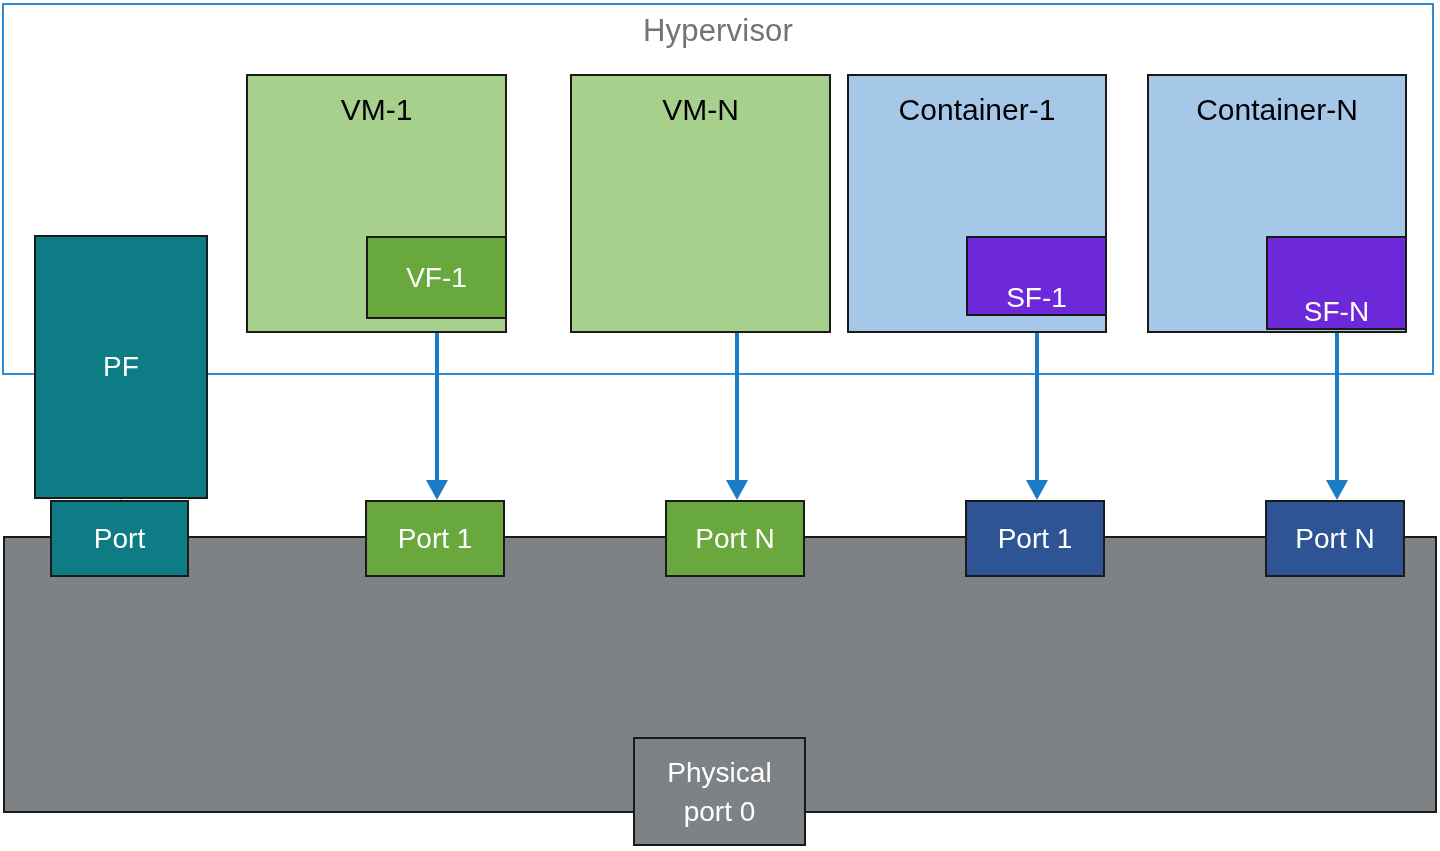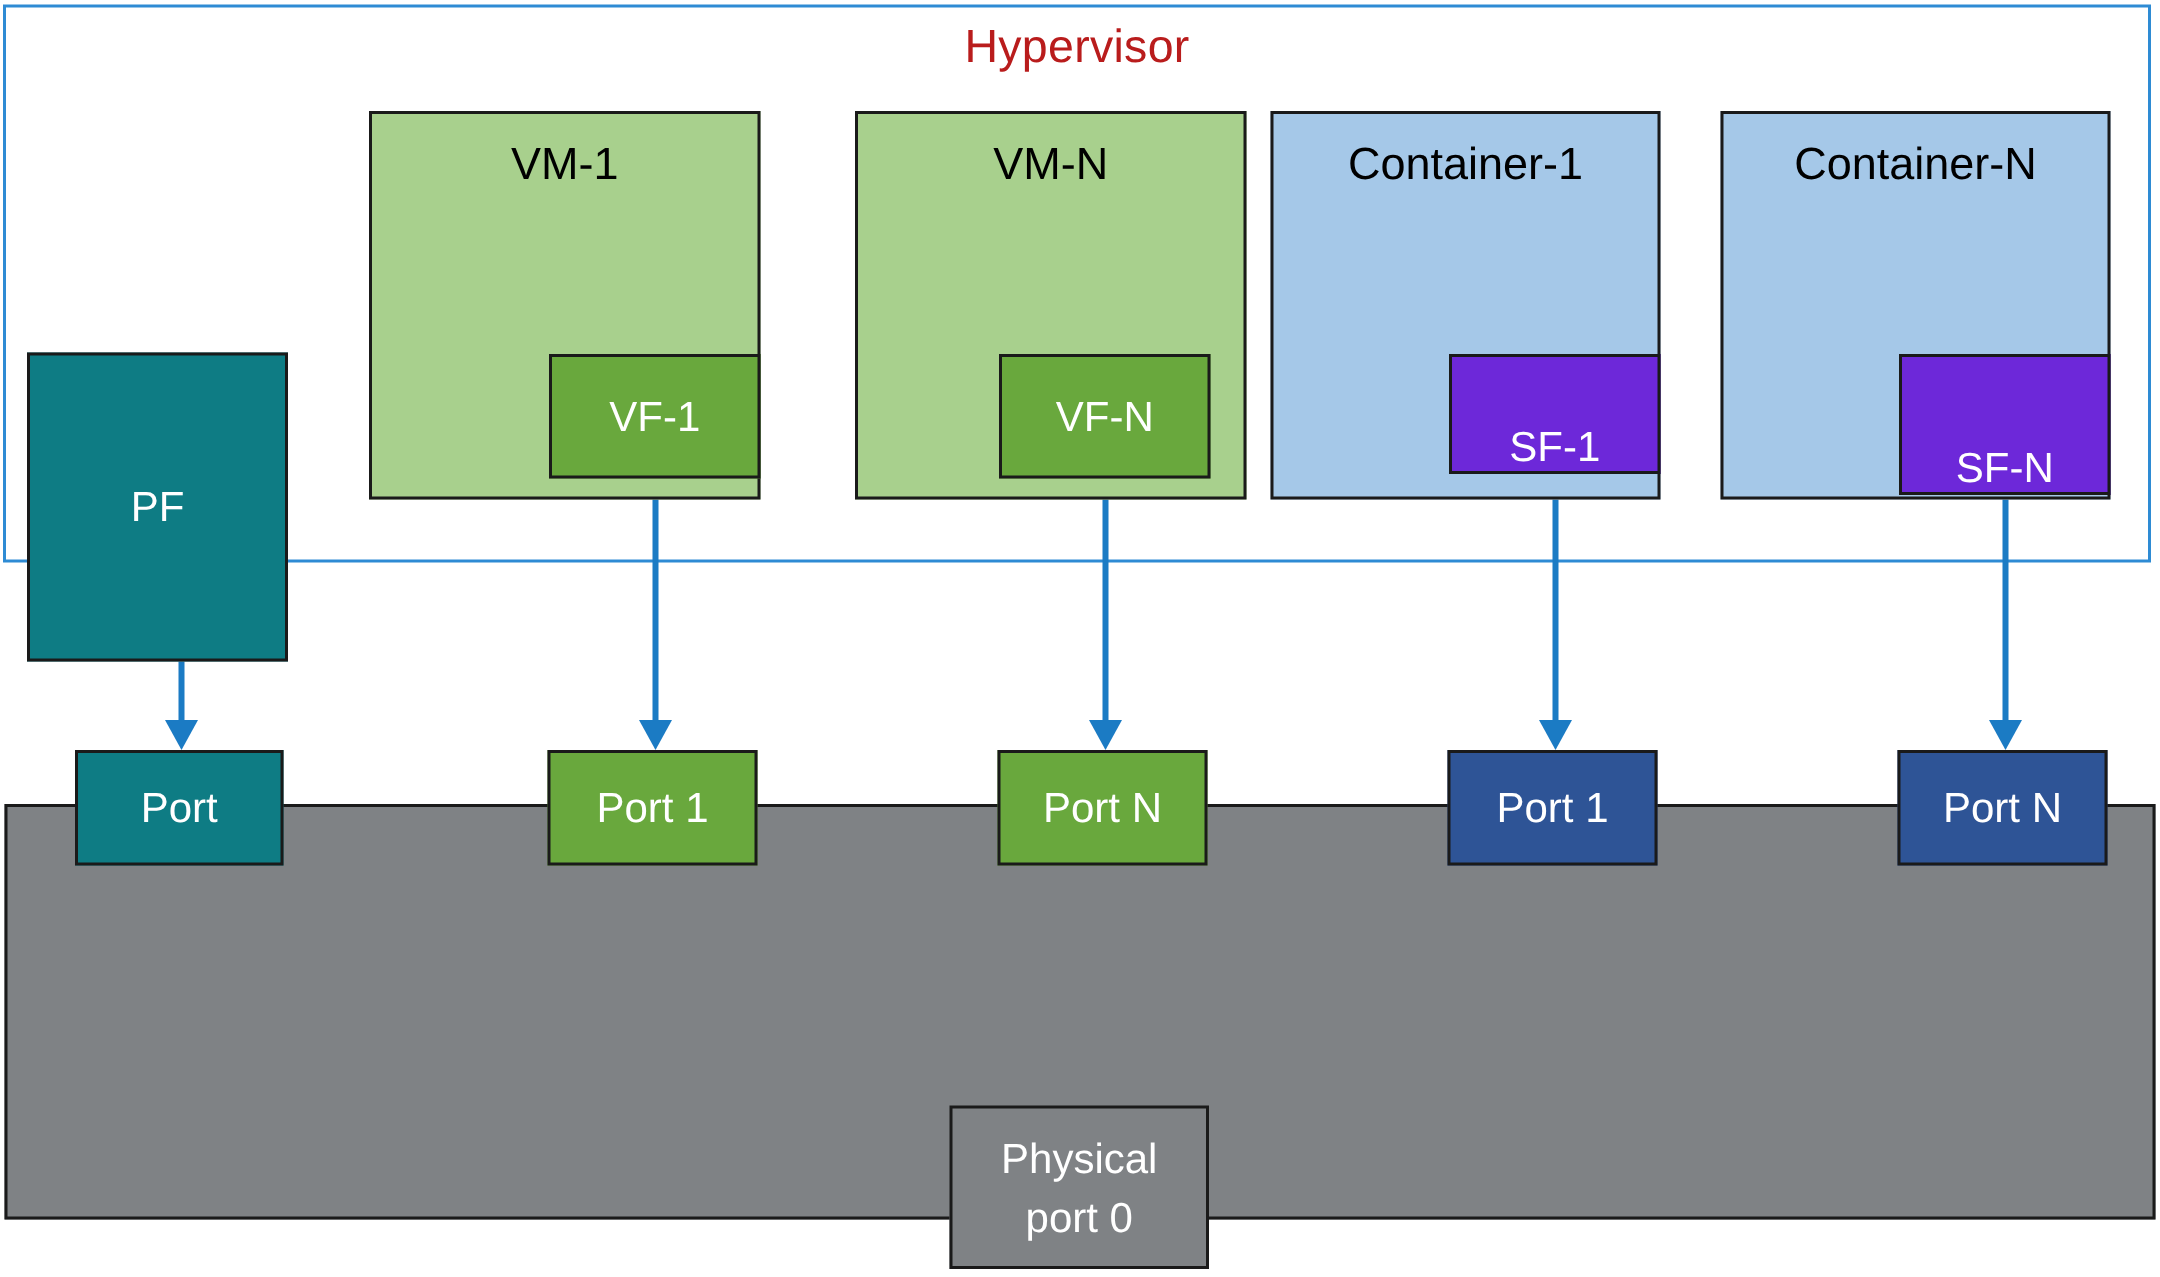--- a/index.html
+++ b/index.html
@@ -27,21 +27,21 @@
     box-sizing: border-box;
     background: transparent;
     z-index: 1;
   }
   .hypervisor-label {
     position: absolute;
     left: 0;
     top: 14px;
     width: 1436px;
     text-align: center;
-    color: #b91c1c;
+    color: #737373;
     font-size: 31px;
     line-height: 34px;
     letter-spacing: 0.2px;
     z-index: 6;
   }
 
   
   .box {
     position: absolute;
     box-sizing: border-box;
@@ -187,36 +187,33 @@
   }
 </style>
 </head>
 <body>
 
 <div id="canvas">
 
   <div class="hypervisor-frame"></div>
   <div class="hypervisor-label">Hypervisor</div>
 
-  <div class="box pf-box" style="left:18px; top:235px; width:174px; height:206px;">
+  <div class="box pf-box" style="left:34px; top:235px; width:174px; height:264px;">
     <span class="box-label">PF</span>
   </div>
 
   <div class="box guest-box guest-vm" style="left:246px; top:74px; width:261px; height:259px;">
     <span class="box-label">VM-1</span>
   </div>
   <div class="box func-box func-vf" style="left:366px; top:236px; width:141px; height:83px;">
     <span class="box-label">VF-1</span>
   </div>
 
   <div class="box guest-box guest-vm" style="left:546px; top:74px; width:261px; height:259px;margin-left:24px;">
     <span class="box-label">VM-N</span>
-  </div>
-  <div class="box func-box func-vf" style="left:666px; top:236px; width:141px; height:83px;">
-    <span class="box-label">VF-N</span>
   </div>
 
   <div class="box guest-box guest-ct" style="left:847px; top:74px; width:260px; height:259px;">
     <span class="box-label">Container-1</span>
   </div>
   <div class="box func-box func-sf" style="left:966px; top:236px; width:141px; height:80px;">
     <span class="box-label">SF-1</span>
   </div>
 
   <div class="box guest-box guest-ct" style="left:1147px; top:74px; width:260px; height:259px;">

